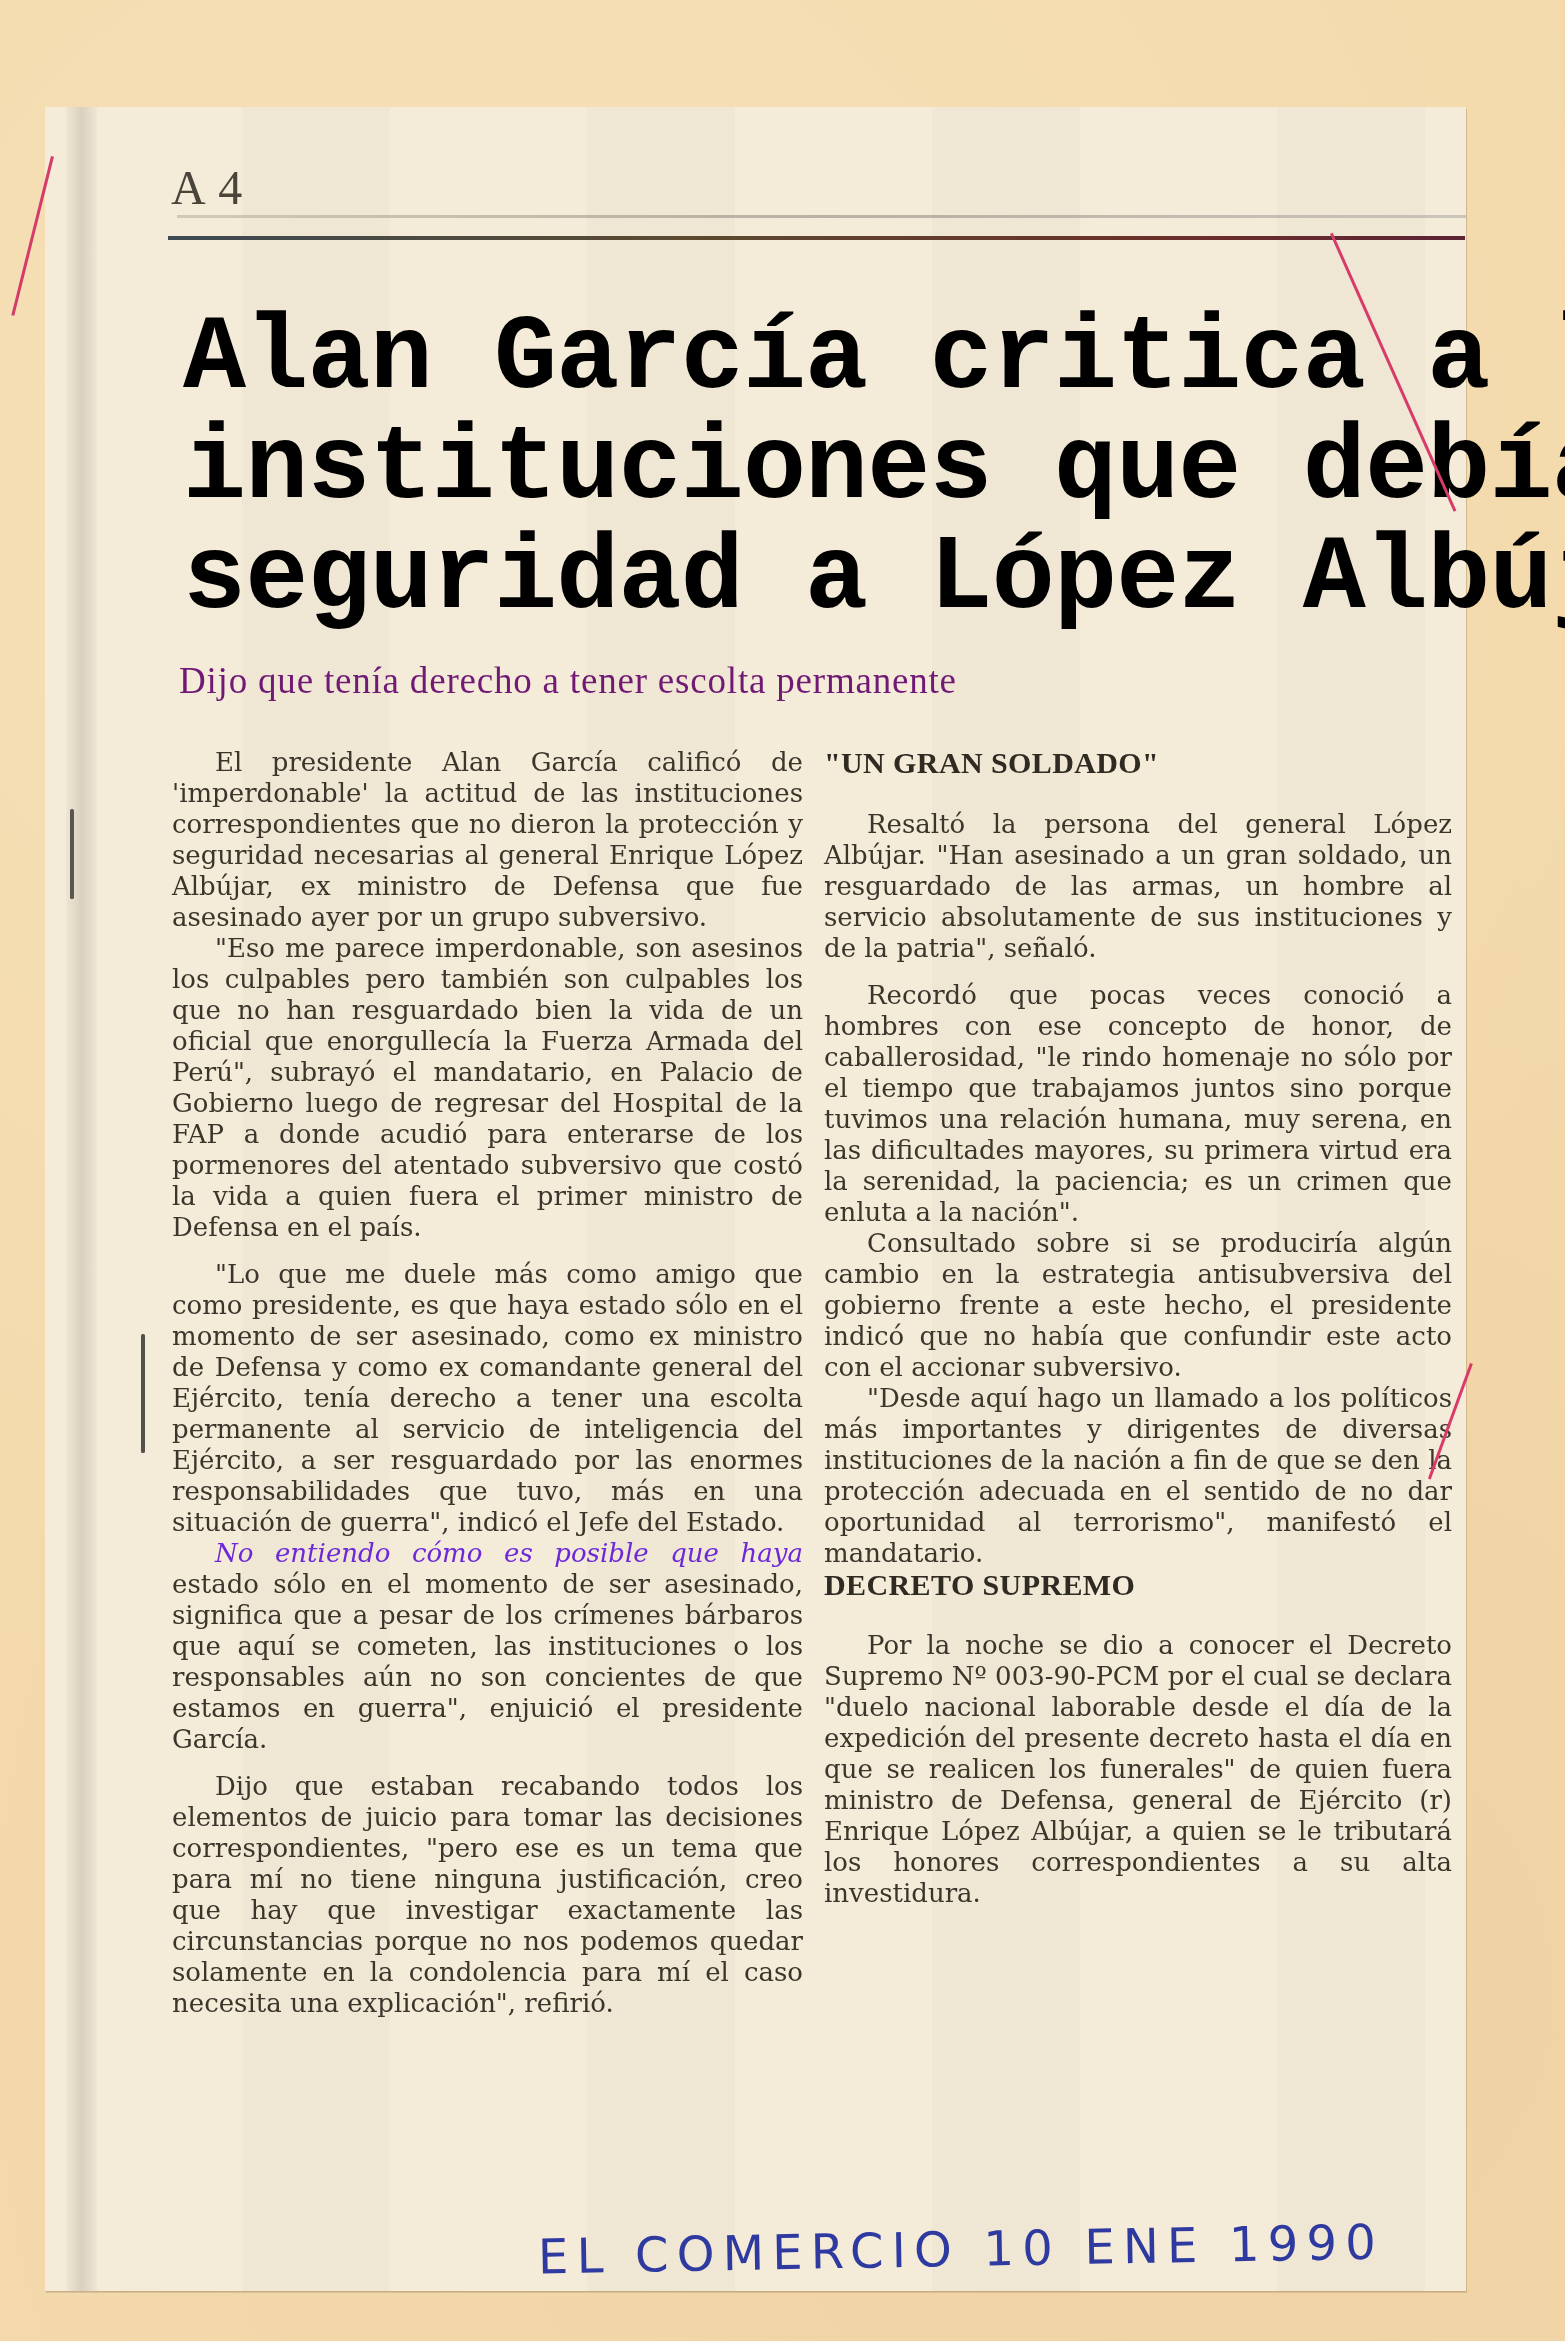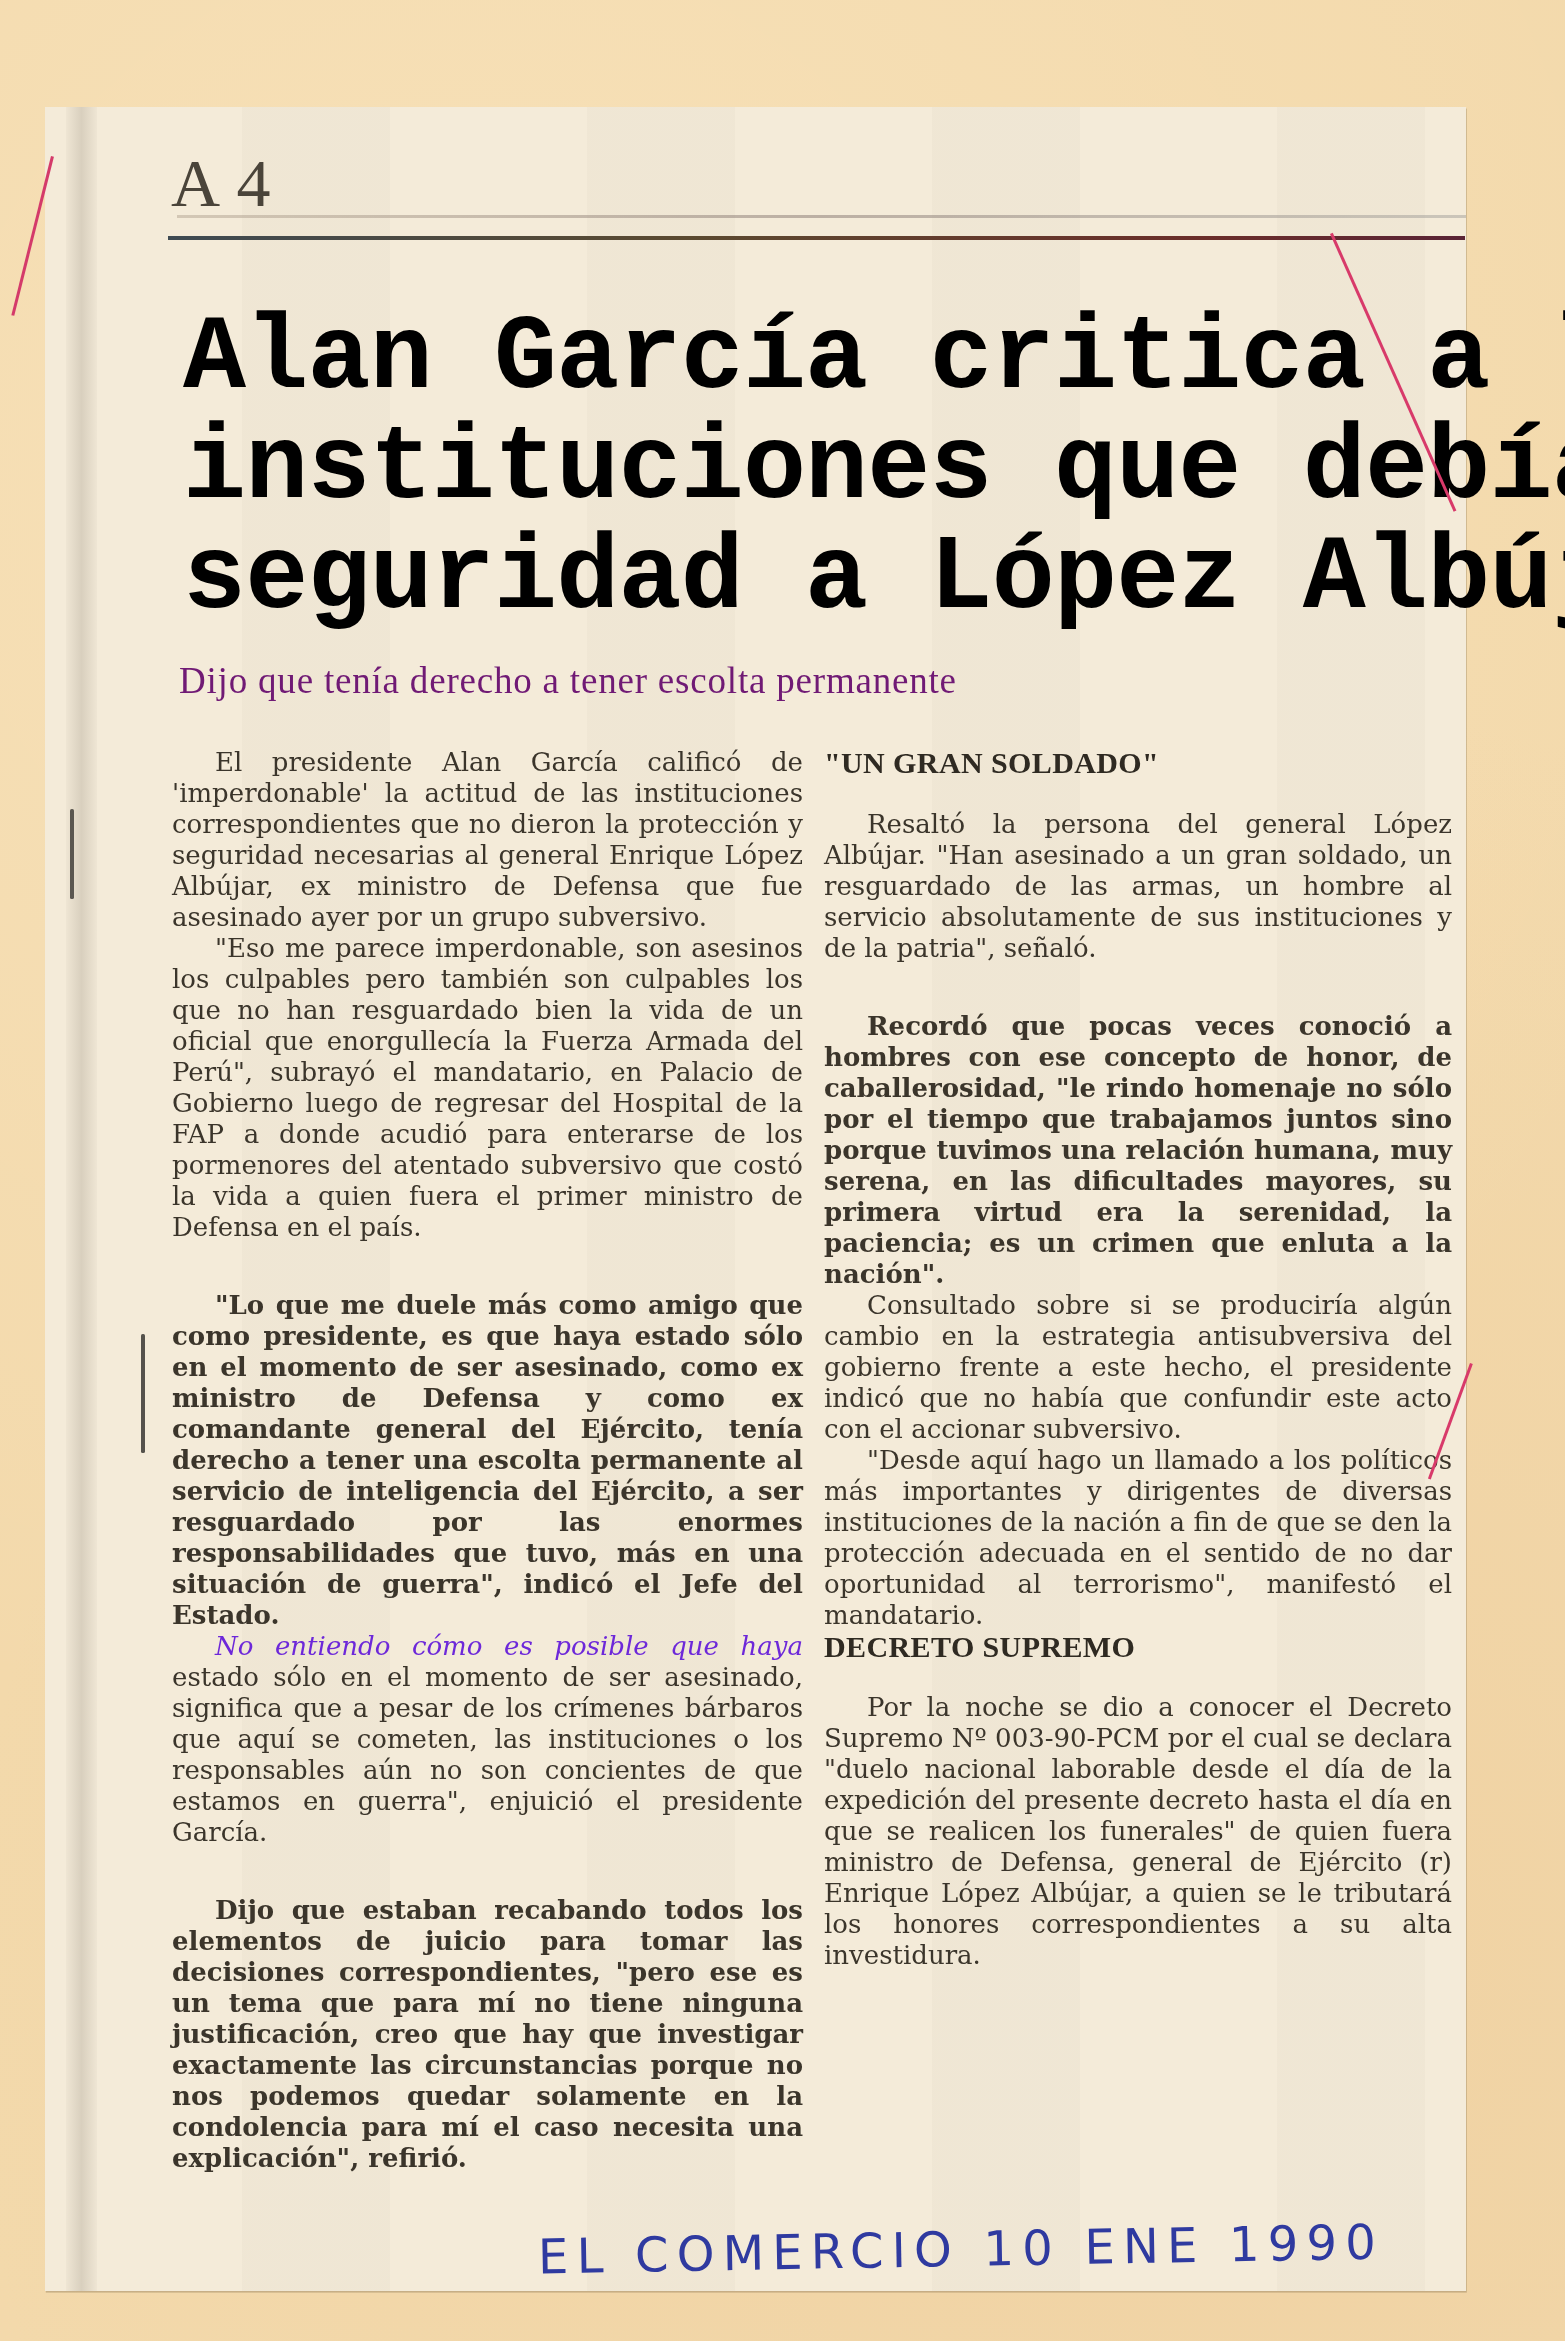--- a/index.html
+++ b/index.html
@@ -28,22 +28,22 @@
     content: ""; position: absolute; left: 0; top: 0; width: 100%; height: 100%;
     background: repeating-linear-gradient(90deg, rgba(200,190,170,0.0) 0 197px, rgba(200,190,170,0.10) 197px 345px);
     pointer-events: none;
   }
   .top-rule-faint {
     position: absolute; left: 177px; top: 215px; width: 1289px; height: 2.5px;
     background: linear-gradient(90deg, #b8aa98, #8e7f78, #a9a6a0);
     opacity: 0.55;
   }
   .section-label {
-    position: absolute; left: 171px; top: 144px;
-    font-family: "Liberation Serif", serif; font-size: 68px; color: #4a443a;
+    position: absolute; left: 171px; top: 160px;
+    font-family: "Liberation Serif", serif; font-size: 48px; color: #4a443a;
     letter-spacing: 1.6px;
   }
   .rule {
     position: absolute; left: 168px; top: 236px; width: 1297px; height: 4.1px;
     background: linear-gradient(90deg, #3e4a52, #5b4a30 40%, #6b2e2a 80%, #5a2436);
   }
   .headline {
     position: absolute; left: 183px; top: 305px; width: 1281px;
     font-family: Liberation Mono, monospace; font-weight: bold;
     font-size: 105px; line-height: 110px; color: #000000;
@@ -56,21 +56,21 @@
     letter-spacing: 0.8px;
   }
   .col {
     position: absolute; top: 747px;
     font-family: "DejaVu Serif", serif; font-size: 26px; line-height: 31px;
     color: #3b352b; text-align: justify;
   }
   .col.left { left: 172px; width: 631px; }
   .col.right { left: 824px; width: 628px; }
   .col p { margin: 0; text-indent: 43px; }
-  .col p.gap { margin-top: 47px; font-weight: bold; }
+  .col p.gap { margin-top: 16px; }
   .col .it { font-style: italic; color: #6d28d9; }
   .col h3 {
     margin: 0; font-family: "Liberation Serif", serif; font-weight: bold;
     font-size: 30px; line-height: 31px; color: #2f2a22; letter-spacing: 0.4px;
   }
   .col h3.mid { margin-bottom: 30px; }
   .col h3.top { margin-bottom: 31px; }
   .handwriting {
     position: absolute; left: 538px; top: 2221px;
     font-family: "DejaVu Sans", sans-serif; font-size: 48px; color: #2f3aa0;

